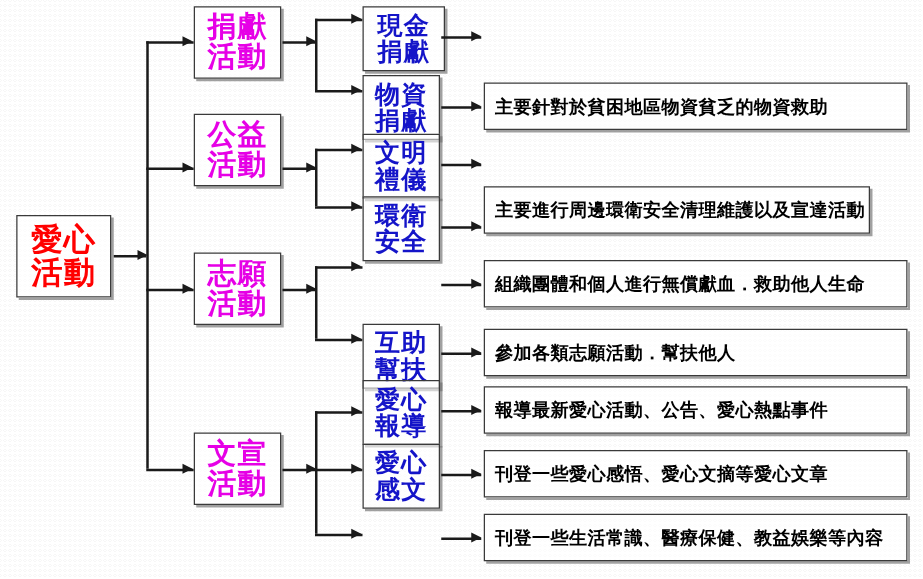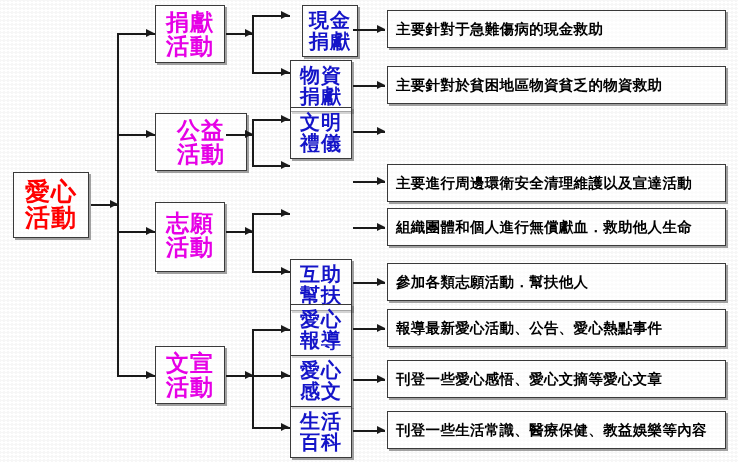--- a/index.html
+++ b/index.html
@@ -110,33 +110,33 @@
     <span class="ln">活動</span>
   </div>
   <div class="hl" style="left:226px;top:33px;width:26px;"></div>
   <div class="arw" style="left:245px;top:29px;"></div>
   <div class="vl" style="left:252px;top:15px;height:57px;"></div>
   <div class="hl" style="left:252px;top:15px;width:38px;"></div>
   <div class="arw" style="left:281px;top:11px;"></div>
   <div class="hl" style="left:252px;top:72px;width:38px;"></div>
   <div class="arw" style="left:281px;top:68px;"></div>
 
-  <div class="box lvl1" style="left:155px;top:113px;width:92px;height:58px;">
+  <div class="box lvl1" style="left:155px;top:91px;width:70px;height:58px;">
     <span class="ln">公益</span>
     <span class="ln">活動</span>
   </div>
   <div class="hl" style="left:226px;top:134px;width:26px;"></div>
   <div class="arw" style="left:245px;top:130px;"></div>
   <div class="vl" style="left:252px;top:119px;height:46px;"></div>
   <div class="hl" style="left:252px;top:119px;width:38px;"></div>
   <div class="arw" style="left:281px;top:115px;"></div>
   <div class="hl" style="left:252px;top:165px;width:38px;"></div>
   <div class="arw" style="left:281px;top:161px;"></div>
 
-  <div class="box lvl1" style="left:155px;top:202px;width:70px;height:70px;font-family:Liberation Mono, monospace;">
+  <div class="box lvl1" style="left:155px;top:202px;width:70px;height:58px;">
     <span class="ln">志願</span>
     <span class="ln">活動</span>
   </div>
   <div class="hl" style="left:226px;top:231px;width:26px;"></div>
   <div class="arw" style="left:245px;top:227px;"></div>
   <div class="vl" style="left:252px;top:213px;height:58px;"></div>
   <div class="hl" style="left:252px;top:213px;width:38px;"></div>
   <div class="arw" style="left:281px;top:209px;"></div>
   <div class="hl" style="left:252px;top:271px;width:38px;"></div>
   <div class="arw" style="left:281px;top:267px;"></div>
@@ -148,48 +148,48 @@
   <div class="hl" style="left:226px;top:375px;width:26px;"></div>
   <div class="arw" style="left:245px;top:371px;"></div>
   <div class="vl" style="left:252px;top:329px;height:98px;"></div>
   <div class="hl" style="left:252px;top:329px;width:38px;"></div>
   <div class="arw" style="left:281px;top:325px;"></div>
   <div class="hl" style="left:252px;top:375px;width:38px;"></div>
   <div class="arw" style="left:281px;top:371px;"></div>
   <div class="hl" style="left:252px;top:427px;width:38px;"></div>
   <div class="arw" style="left:281px;top:423px;"></div>
 
-  <div class="box lvl2" style="left:302px;top:5px;width:56px;height:52px;">
+  <div class="box lvl2" style="left:290px;top:5px;width:66px;height:52px;">
     <span class="ln">現金</span>
     <span class="ln">捐獻</span>
   </div>
   <div class="box lvl2" style="left:290px;top:60px;width:62px;height:52px;">
     <span class="ln">物資</span>
     <span class="ln">捐獻</span>
   </div>
   <div class="box lvl2" style="left:290px;top:107px;width:62px;height:52px;">
     <span class="ln">文明</span>
     <span class="ln">禮儀</span>
   </div>
+  <div class="box lvl2" style="left:290px;top:157px;width:62px;height:52px;">
+    <span class="ln">環衛</span>
+    <span class="ln">安全</span>
+  </div>
   <div class="box lvl2" style="left:290px;top:259px;width:62px;height:52px;">
     <span class="ln">互助</span>
     <span class="ln">幫扶</span>
   </div>
   <div class="box lvl2" style="left:290px;top:304px;width:62px;height:52px;">
     <span class="ln">愛心</span>
     <span class="ln">報導</span>
   </div>
   <div class="box lvl2" style="left:290px;top:355px;width:62px;height:52px;">
     <span class="ln">愛心</span>
     <span class="ln">感文</span>
   </div>
-  <div class="box lvl2" style="left:290px;top:406px;width:62px;height:52px;">
-    <span class="ln">生活</span>
-    <span class="ln">百科</span>
-  </div>
 
   <div class="hl" style="left:353px;top:29px;width:32px;"></div>
   <div class="arw" style="left:377px;top:25px;"></div>
 
   <div class="hl" style="left:353px;top:85px;width:32px;"></div>
   <div class="arw" style="left:377px;top:81px;"></div>
 
   <div class="hl" style="left:353px;top:131px;width:32px;"></div>
   <div class="arw" style="left:377px;top:127px;"></div>
 
@@ -204,26 +204,25 @@
 
   <div class="hl" style="left:353px;top:328px;width:32px;"></div>
   <div class="arw" style="left:377px;top:324px;"></div>
 
   <div class="hl" style="left:353px;top:379px;width:32px;"></div>
   <div class="arw" style="left:377px;top:375px;"></div>
 
   <div class="hl" style="left:353px;top:430px;width:32px;"></div>
   <div class="arw" style="left:377px;top:426px;"></div>
 
-  <div class="desc" style="left:387px;top:10px;width:339px;height:38px;">主要針對于急難傷病的現金救助</div>
 
   <div class="desc" style="left:387px;top:66px;width:339px;height:38px;">主要針對於貧困地區物資貧乏的物資救助</div>
 
 
-  <div class="desc" style="left:387px;top:164px;width:339px;height:38px;">主要進行周邊環衛安全清理維護以及宣達活動</div>
+  <div class="desc" style="left:387px;top:149px;width:309px;height:38px;">主要進行周邊環衛安全清理維護以及宣達活動</div>
 
   <div class="desc" style="left:387px;top:208px;width:339px;height:38px;">組織團體和個人進行無償獻血．救助他人生命</div>
 
   <div class="desc" style="left:387px;top:263px;width:339px;height:38px;">參加各類志願活動．幫扶他人</div>
 
   <div class="desc" style="left:387px;top:309px;width:339px;height:38px;">報導最新愛心活動、公告、愛心熱點事件</div>
 
   <div class="desc" style="left:387px;top:360px;width:339px;height:38px;">刊登一些愛心感悟、愛心文摘等愛心文章</div>
 
   <div class="desc" style="left:387px;top:411px;width:339px;height:38px;">刊登一些生活常識、醫療保健、教益娛樂等內容</div>

